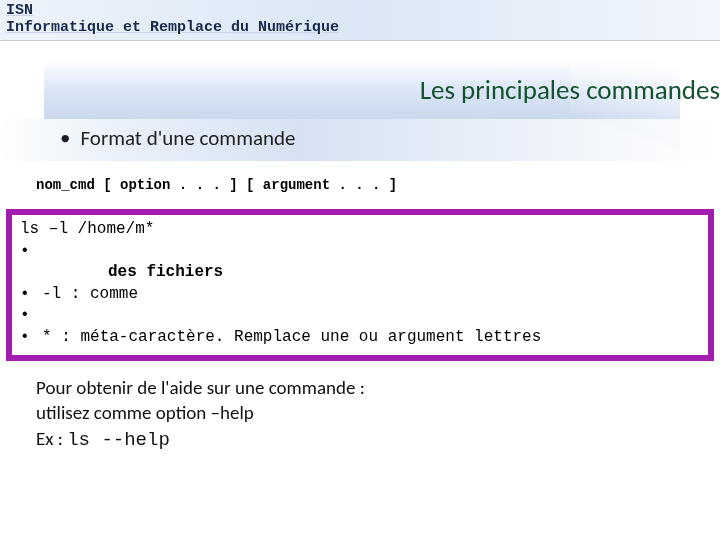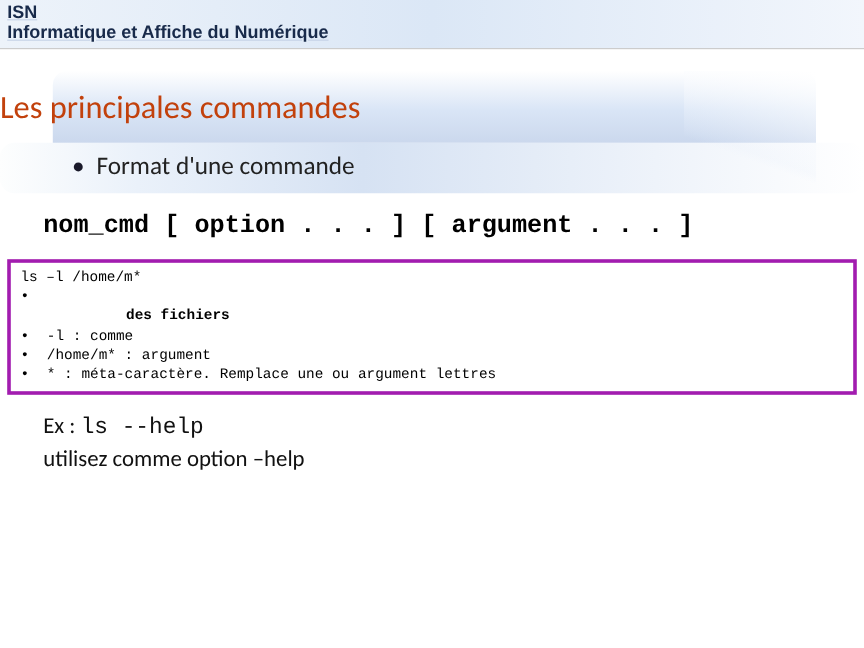--- a/index.html
+++ b/index.html
@@ -2,82 +2,82 @@
 <html><head>
 <meta charset="utf-8">
 <style>
   * { margin: 0; padding: 0; box-sizing: border-box; }
   body { width: 720px; height: 540px; font-family: Arial, sans-serif; background: #fff; overflow: hidden; }
   .header {
     background: linear-gradient(to right, #edf3fa 0%, #dbe7f6 50%, #f2f6fc 100%);
     padding: 2px 6px 4px 6px;
     border-bottom: 1px solid #ccc;
   }
-  .header-line { font-family: Liberation Sans, sans-serif; font-weight: bold; font-size: 15px; color: #182a4a; text-decoration: underline; text-decoration-color: #c8d4e8; }
+  .header-line { font-family: Liberation Mono, monospace; font-weight: bold; font-size: 15px; color: #182a4a; text-decoration: underline; text-decoration-color: #c8d4e8; }
   .title-wrap {
     position: relative;
     margin-top: 18px;
     height: 60px;
   }
   .title-bg {
     position: absolute;
     left: 44px; right: 40px; top: 0; height: 60px;
     background: linear-gradient(to bottom, #ffffff 0%, #d9e5f6 55%, #cbd8ed 100%);
     border-top-left-radius: 12px;
     border-top-right-radius: 12px;
   }
   .title-diag {
     position: absolute; right: 40px; top: 0; width: 110px; height: 118px;
     background: linear-gradient(200deg, rgba(255,255,255,0.9) 0%, rgba(230,238,250,0.2) 55%, rgba(255,255,255,0) 60%);
     pointer-events: none;
   }
-  .slide-title { position: absolute; left: 0; right: 0; top: 14px; text-align: left; font-size: 27px; color: #c2410c; font-family: Calibri, Arial, sans-serif; }
+  .slide-title { position: absolute; left: 0; right: 0; top: 14px; text-align: right; font-size: 27px; color: #14532d; font-family: Calibri, Arial, sans-serif; }
   .bullet-row {
     background: linear-gradient(to right, #fdfefe 0%, #eaf1fa 16%, #d6e2f3 42%, #ffffff 100%);
     padding: 6px 10px 10px 60px;
     font-size: 21px;
     color: #222;
     font-family: Calibri, Arial, sans-serif;
     border-radius: 12px;
   }
   .bullet-row .dot { color: #1a1a2a; margin-right: 10px; }
   .syntax {
     font-family: "Courier New", monospace;
     font-weight: bold;
-    font-size: 21px;
+    font-size: 14px;
     padding: 16px 0 10px 36px;
     color: #000;
   }
   .code-box {
     margin: 6px 6px 0 6px;
-    border: 3px solid #a21caf;
+    border: 6px solid #a21caf;
     padding: 4px 8px 6px 8px;
     font-family: "Courier New", monospace;
-    font-size: 12px;
+    font-size: 16px;
     line-height: 1.35;
     color: #000;
   }
   .code-box .bu { display: flex; align-items: flex-start; }
   .code-box .bu .disc { width: 22px; flex: 0 0 22px; text-align: left; }
   .code-box .indent { padding-left: 88px; font-weight: bold; }
   .note {
     margin: 14px 0 0 36px;
     font-family: Calibri, Arial, sans-serif;
     font-size: 19px;
     color: #111;
     line-height: 1.35;
   }
   .note .mono { font-family: "Courier New", monospace; }
 </style>
 </head>
 <body>
 
 <div class="header">
   <div class="header-line">ISN</div>
-  <div class="header-line">Informatique et Affiche du Numérique</div>
+  <div class="header-line">Informatique et Remplace du Numérique</div>
 </div>
 
 <div class="title-wrap">
   <div class="title-bg"></div>
   <div class="title-diag"></div>
   <div class="slide-title">Les principales commandes</div>
 </div>
 
 <div class="bullet-row">
   <span class="dot">•</span><span>Format d'une commande</span>
@@ -90,24 +90,24 @@
   <div class="bu">
       <span class="disc">•</span>
     </div>
   <div class="indent">des fichiers</div>
   <div class="bu">
       <span class="disc">•</span>
       <span><span>-l</span> : <span>comme</span></span>
     </div>
   <div class="bu">
       <span class="disc">•</span>
-      <span><span>/home/m*</span> : <span>argument</span></span>
     </div>
   <div class="bu">
       <span class="disc">•</span>
       <span><span>*</span> : <span>méta-caractère. Remplace une ou argument lettres</span></span>
     </div>
 </div>
 
 <div class="note">
+  <div>Pour obtenir de l'aide sur une commande :</div>
+  <div>utilisez comme option –help</div>
   <div><span>Ex : </span><span class="mono">ls --help</span></div>
-  <div>utilisez comme option –help</div>
 </div>
 
 </body></html>

